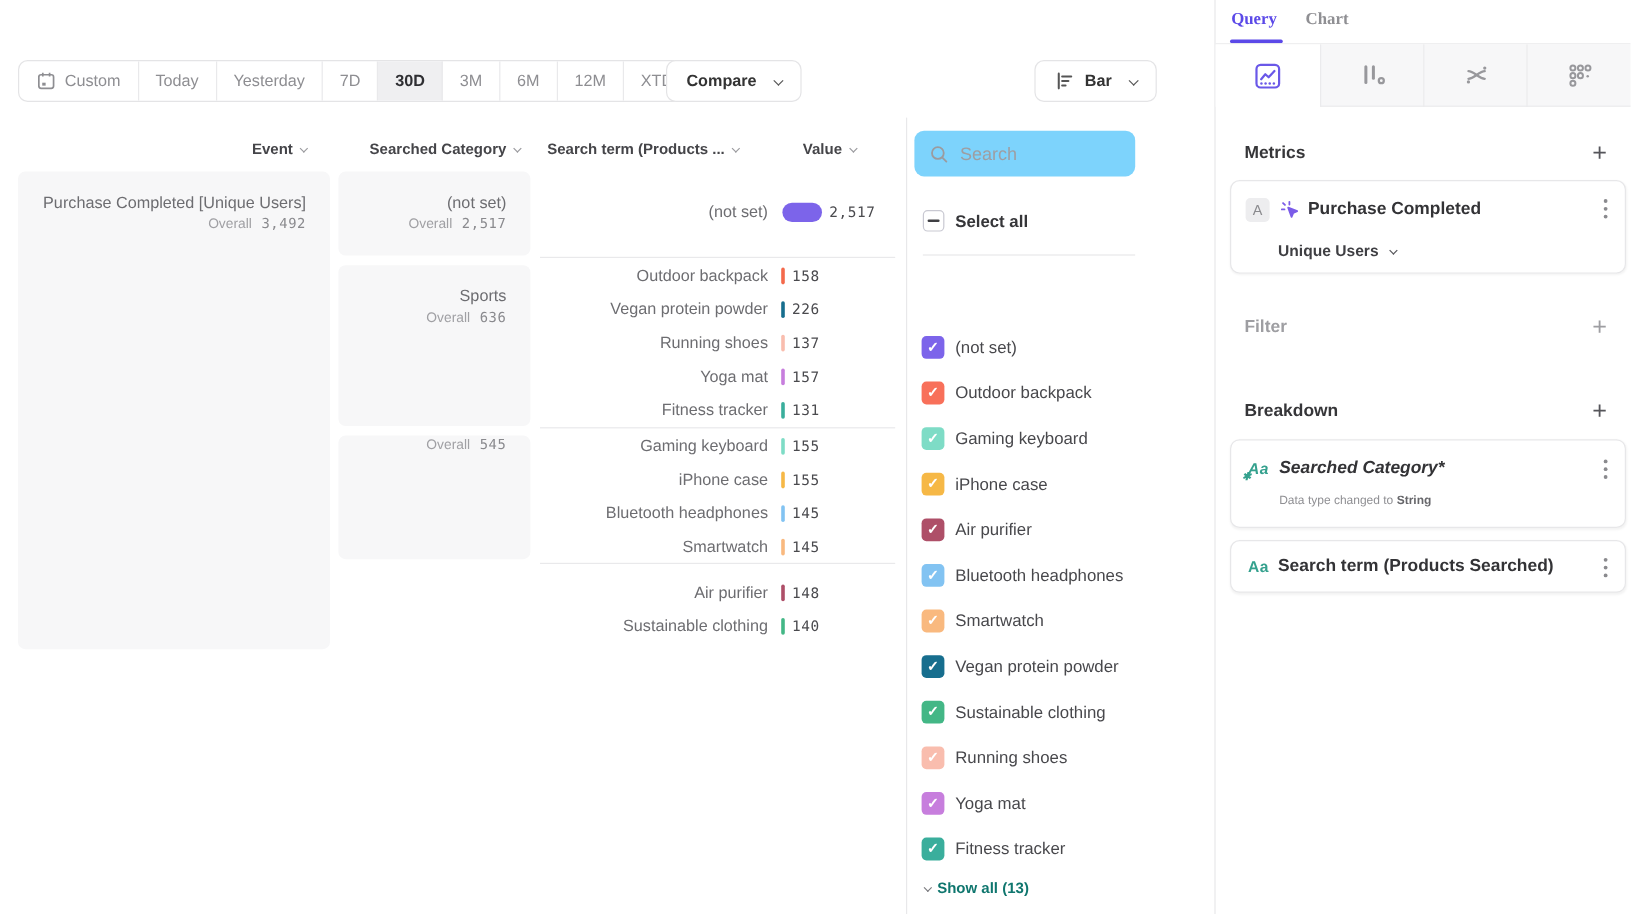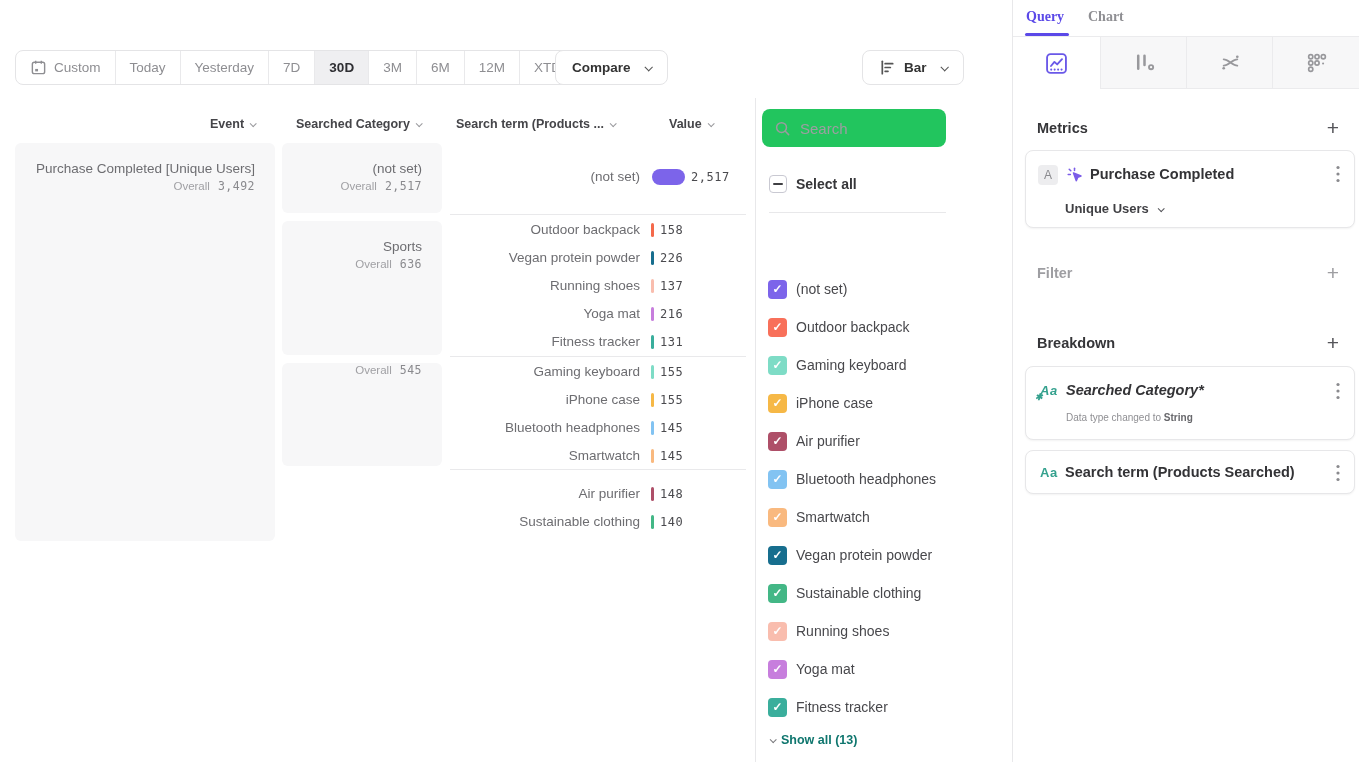--- a/index.html
+++ b/index.html
@@ -33,21 +33,21 @@
   .term-row { position:absolute; left:450px; width:300px; height:28px; }
   .term-row .term { position:absolute; left:0; top:6px; width:190px; text-align:right; font-size:13.5px; color:#6d6d71; white-space:nowrap; }
   .term-row .tick { position:absolute; left:201px; top:7px; width:3px; height:14px; border-radius:2px; }
   .term-row .val { position:absolute; left:210px; top:7px; font-family:"DejaVu Sans Mono", monospace; font-size:12px; color:#4a4a4e; letter-spacing:.5px; }
   .term-row.big .tick { left:202px; width:33px; height:16px; top:6px; border-radius:8px; }
   .term-row.big .val { left:241px; }
   .row-sep { position:absolute; left:450px; width:296px; height:1px; background:#e9e9eb; }
 
   
   .v-div { position:absolute; width:1px; background:#e8e8ea; }
-  .searchbox { position:absolute; left:762px; top:109px; width:184px; height:38px; background:#22c55e; border-radius:8px;
+  .searchbox { position:absolute; left:762px; top:109px; width:184px; height:38px; background:#7dd3fc; border-radius:8px;
                display:flex; align-items:center; gap:9px; padding:0 12px; }
   .searchbox input { border:none; outline:none; background:transparent; font-size:15px; color:#3c3c3c; width:130px; font-family:"Liberation Sans",sans-serif; }
   .searchbox input::placeholder { color:#9e9ea2; }
   .selall { position:absolute; left:769px; top:175px; display:flex; align-items:center; gap:9px; cursor:pointer; }
   .selall .box { width:18px; height:18px; border:1px solid #c9c9d2; border-radius:4px; background:#fff; display:flex; align-items:center; justify-content:center; }
   .selall .dash { width:10px; height:2px; background:#3f3f43; border-radius:1px; }
   .selall .lbl { font-size:14px; font-weight:700; color:#363639; }
   .list-label { position:absolute; left:769px; top:228px; width:180px; font-size:11.5px; line-height:16px; color:#8f8f93; }
   .cbx-item { position:absolute; left:768px; height:20px; display:flex; align-items:center; gap:9px; cursor:pointer; }
   .cbx { width:19px; height:19px; border-radius:4px; display:flex; align-items:center; justify-content:center; flex:0 0 auto; }
@@ -135,21 +135,21 @@
       <line x1="3.5" y1="2.5" x2="3.5" y2="15.5"></line>
         <line x1="6.5" y1="5" x2="14.5" y2="5"></line>
         <line x1="6.5" y1="9" x2="12" y2="9"></line>
         <line x1="6.5" y1="13" x2="9.5" y2="13"></line>
     </svg>
     <span>Bar</span>
     <span class="chev"></span>
   </div>
 
   <div class="col-head" style="left:210px;"><span>Event</span><span class="chev"></span></div>
-  <div class="col-head" style="left:296px;text-align:center;"><span>Searched Category</span><span class="chev"></span></div>
+  <div class="col-head" style="left:308px;text-align:center;"><span>Searched Category</span><span class="chev"></span></div>
   <div class="col-head" style="left:456px;"><span>Search term (Products ...</span><span class="chev"></span></div>
   <div class="col-head" style="left:669px;"><span>Value</span><span class="chev"></span></div>
 
   <div class="cell" style="left:15px; top:143px; width:260px; height:398px;">
     <div class="cname">Purchase Completed [Unique Users]</div>
     <div class="coverall"><span>Overall</span><b>3,492</b></div>
   </div>
 
   <div class="cell" style="left:282px; top:143px; width:160px; height:70px;">
     <div class="cname">(not set)</div>
@@ -180,21 +180,21 @@
     <div class="val">226</div>
   </div>
   <div class="term-row" style="top:272px">
     <div class="term">Running shoes</div>
     <div class="tick" style="background: rgb(249, 189, 174);"></div>
     <div class="val">137</div>
   </div>
   <div class="term-row" style="top:300px">
     <div class="term">Yoga mat</div>
     <div class="tick" style="background: rgb(199, 126, 221);"></div>
-    <div class="val">216</div>
+    <div class="val">157</div>
   </div>
   <div class="term-row" style="top:328px">
     <div class="term">Fitness tracker</div>
     <div class="tick" style="background: rgb(58, 174, 156);"></div>
     <div class="val">131</div>
   </div>
   <div class="row-sep" style="top:356px"></div>
   <div class="term-row" style="top:358px">
     <div class="term">Gaming keyboard</div>
     <div class="tick" style="background: rgb(126, 220, 198);"></div>

